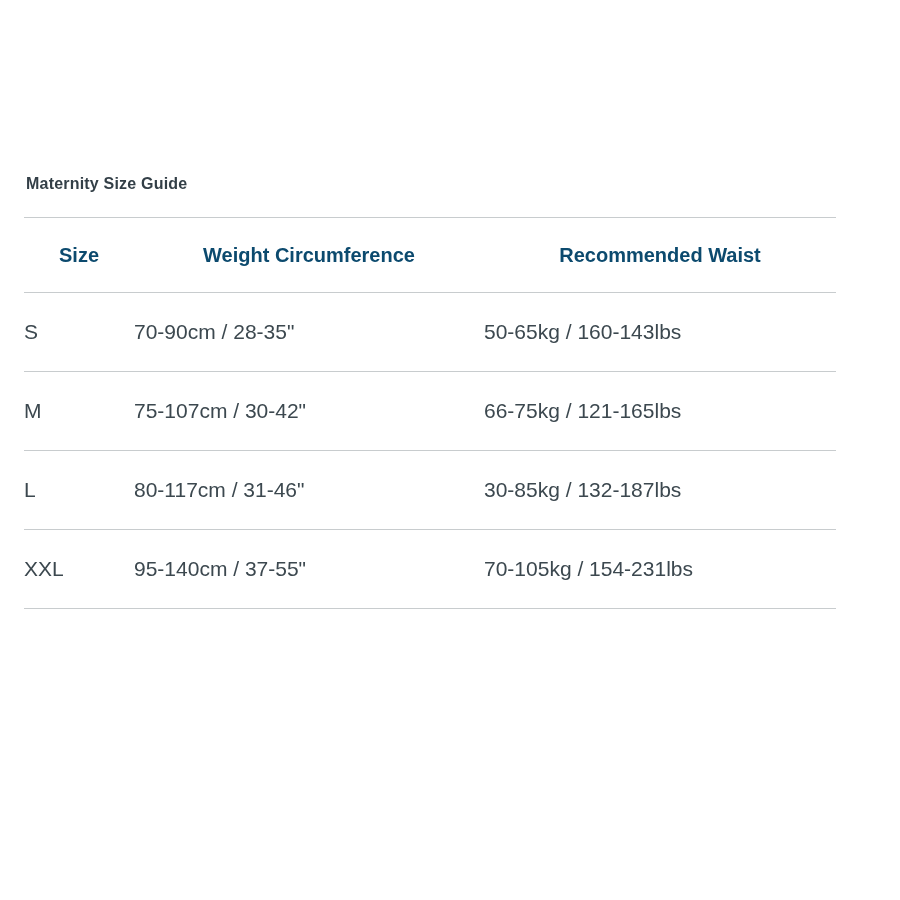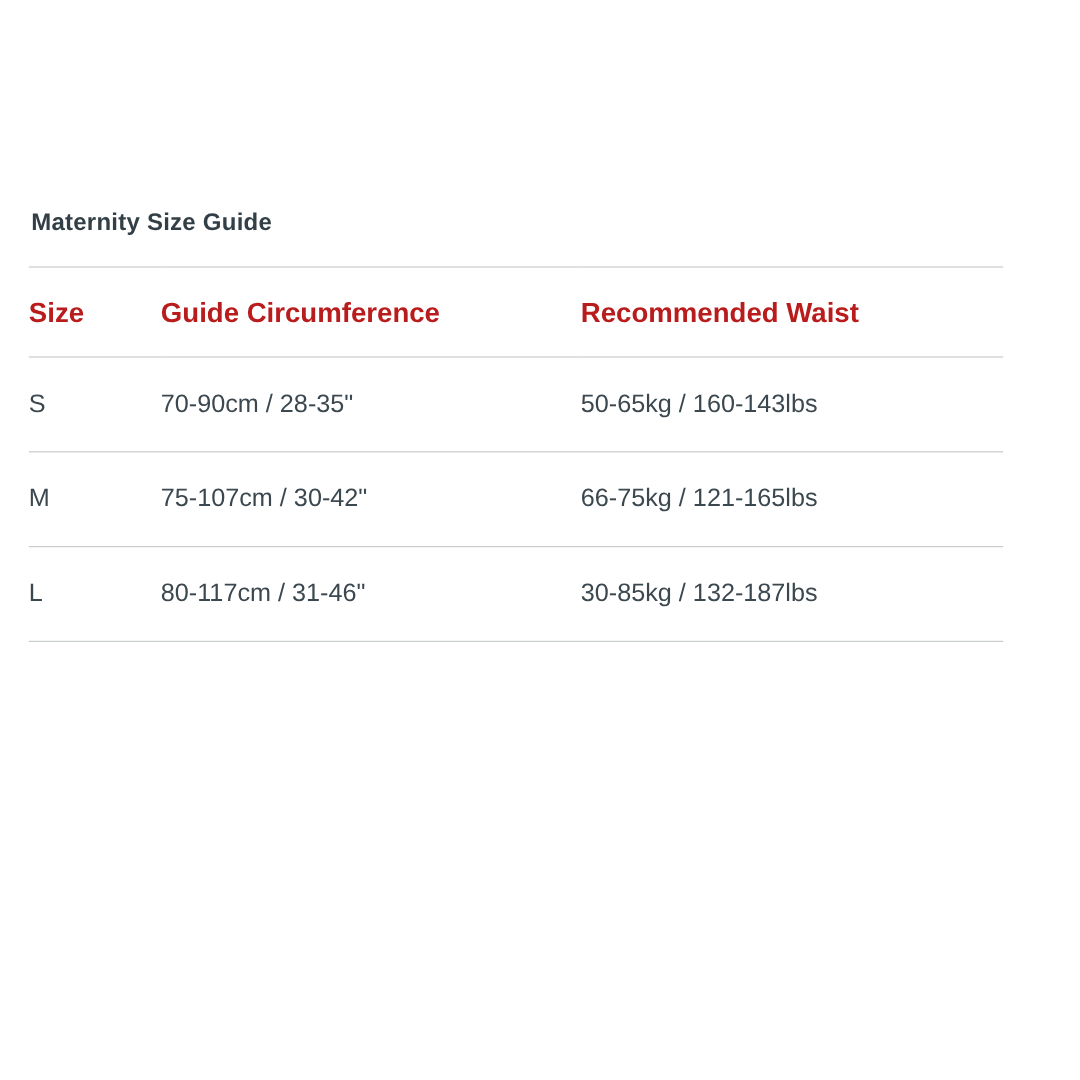--- a/index.html
+++ b/index.html
@@ -20,21 +20,21 @@
     height: 900px;
     box-sizing: border-box;
   }
   .guide {
     position: absolute;
     left: 24px;
     top: 175px;
     width: 812px;
   }
   .guide-title {
-    font-size: 20px;
+    font-size: 16px;
     font-weight: bold;
     color: #333f47;
     letter-spacing: 0.2px;
     margin: 0 0 24px 2px;
   }
   table.size-table {
     width: 100%;
     border-collapse: collapse;
     table-layout: fixed;
   }
@@ -43,26 +43,27 @@
     text-align: left;
     vertical-align: middle;
     padding: 0;
     border: none;
   }
   .col-size   { width: 110px; }
   .col-waist  { width: 350px; }
   .col-weight { width: 352px; }
 
   thead tr.header-row th {
-    font-size: 23px;
+    font-size: 20px;
     font-weight: bold;
-    color: #b91c1c;
+    color: #0c4a6e;
     height: 74px;
     border-top: 1px solid #c8ccce;
     border-bottom: 1px solid #c8ccce;
+    text-align: center;
   }
   tbody tr.data-row td {
     font-size: 21px;
     font-weight: normal;
     color: #3c484f;
     height: 78px;
     border-bottom: 1px solid #c8ccce;
   }
   .cell-size   { padding-left: 2px; }
   .cell-waist  { padding-left: 110px; }
@@ -81,37 +82,42 @@
 
     <table class="size-table">
       <colgroup>
         <col class="col-size">
         <col class="col-waist">
         <col class="col-weight">
       </colgroup>
       <thead>
         <tr class="header-row">
           <th class="cell-size">Size</th>
-          <th class="cell-waist">Guide Circumference</th>
+          <th class="cell-waist">Weight Circumference</th>
           <th class="cell-weight">Recommended Waist</th>
         </tr>
       </thead>
       <tbody>
         <tr class="data-row">
           <td class="cell-size">S</td>
           <td class="cell-waist">70-90cm / 28-35"</td>
           <td class="cell-weight">50-65kg / 160-143lbs</td>
         </tr>
         <tr class="data-row">
           <td class="cell-size">M</td>
           <td class="cell-waist">75-107cm / 30-42"</td>
           <td class="cell-weight">66-75kg / 121-165lbs</td>
         </tr>
         <tr class="data-row">
           <td class="cell-size">L</td>
           <td class="cell-waist">80-117cm / 31-46"</td>
           <td class="cell-weight">30-85kg / 132-187lbs</td>
         </tr>
+        <tr class="data-row">
+          <td class="cell-size">XXL</td>
+          <td class="cell-waist">95-140cm / 37-55"</td>
+          <td class="cell-weight">70-105kg / 154-231lbs</td>
+        </tr>
       </tbody>
     </table>
 
   </div>
 </div>
 
 </body></html>

